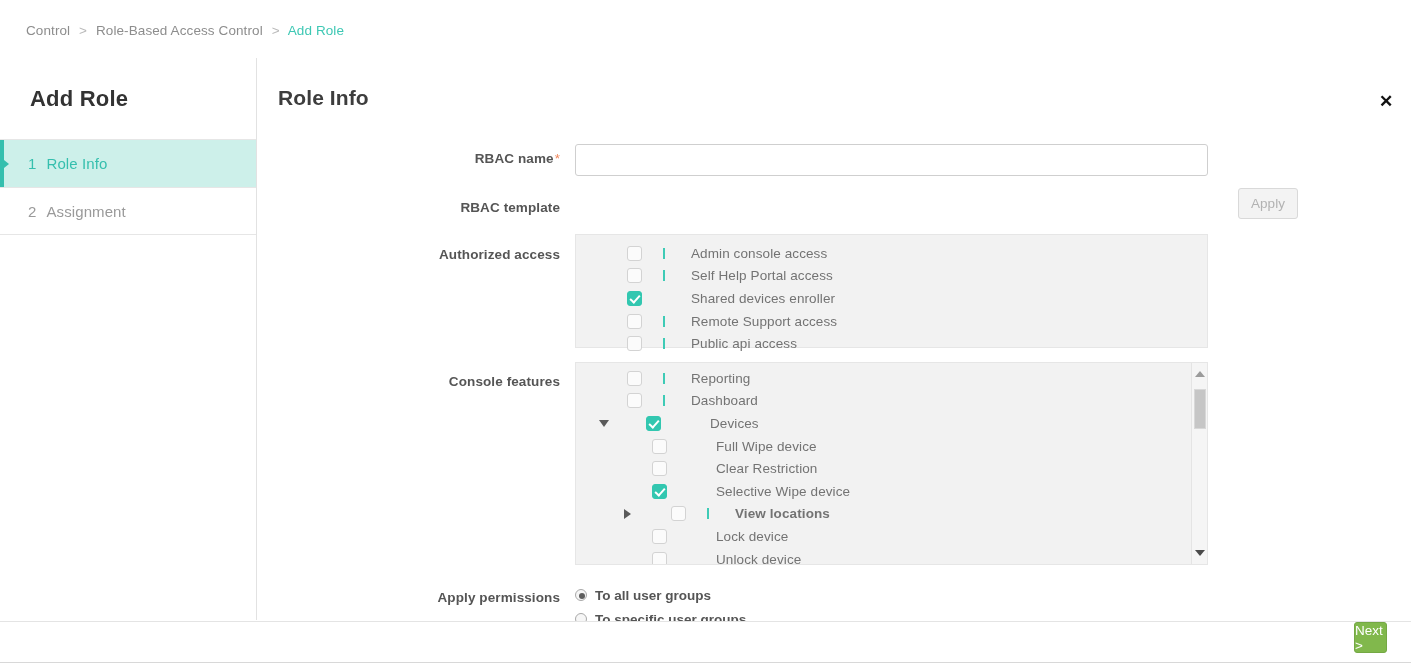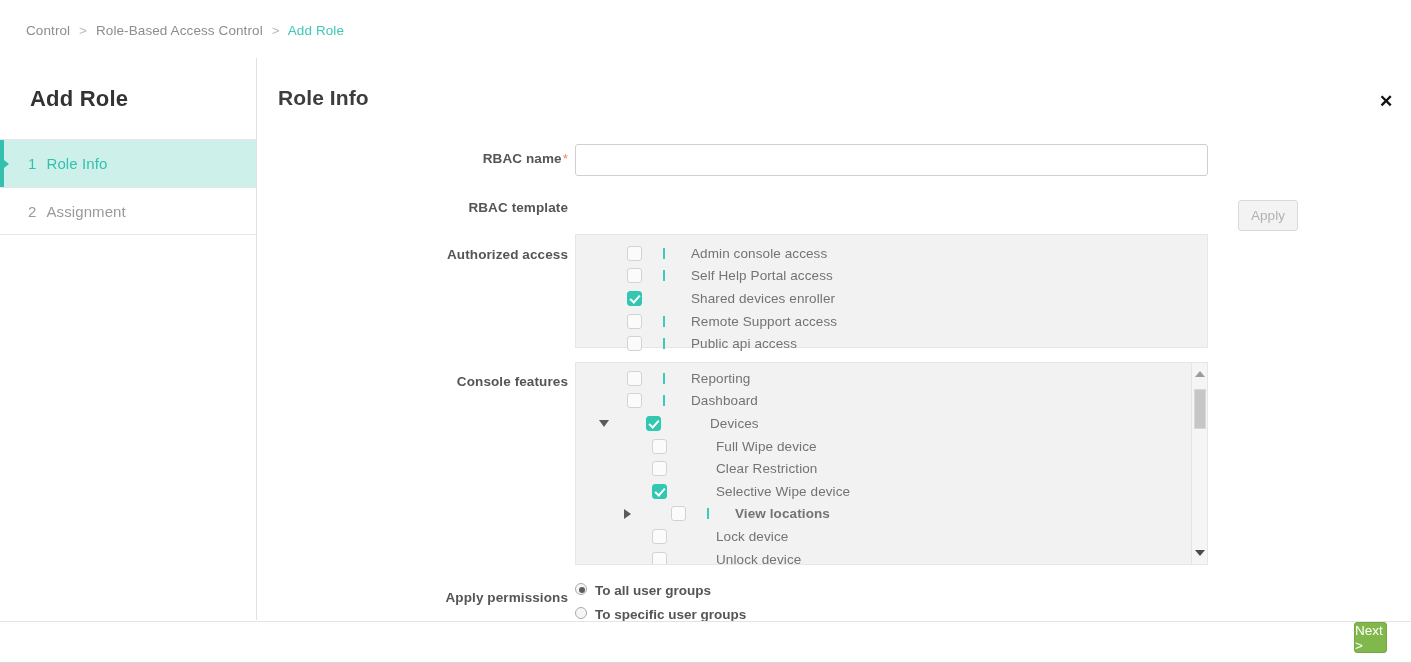--- a/index.html
+++ b/index.html
@@ -105,21 +105,21 @@
     cursor: pointer;
     line-height: 1;
   }
   .field-label {
     position: absolute;
     text-align: right;
     font-size: 13.5px;
     font-weight: bold;
     color: #555555;
     width: 260px;
-    left: 308px;
+    left: 300px;
     letter-spacing: .1px;
   }
   .req { color: #f0875c; font-weight: normal; margin-left: 1px; }
 
   .text-input {
     position: absolute;
     left: 575px; top: 144px;
     width: 633px; height: 32px;
     border: 1px solid #cfcfcf;
     border-radius: 3px;
@@ -148,21 +148,21 @@
     position: absolute;
     right: 10px; top: 50%;
     margin-top: -2px;
     width: 0; height: 0;
     border-left: 4px solid transparent;
     border-right: 4px solid transparent;
     border-top: 5px solid #777;
   }
   .apply-btn {
     position: absolute;
-    left: 1238px; top: 200px;
+    left: 1238px; top: 188px;
     width: 60px; height: 31px;
     border: 1px solid #d9d9d9;
     border-radius: 3px;
     background: #f3f3f3;
     color: #b2b2b2;
     font-size: 13.5px;
     font-family: "Liberation Sans", sans-serif;
     display: flex; align-items: center; justify-content: center;
     cursor: default;
   }
@@ -269,20 +269,21 @@
     left: 2px; top: 26px;
     width: 12px; height: 40px;
     background: #c6c6c6;
     border: 1px solid #d8d8d8;
   }
 
   
   .radio-group { position: absolute; left: 575px; top: 583px; }
   .radio-row {
     display: flex;
+    align-items: center;
     height: 24px;
     font-size: 13.5px;
     font-weight: bold;
     color: #555555;
     white-space: nowrap;
   }
   .radio {
     position: relative;
     width: 12px; height: 12px;
     border-radius: 50%;

